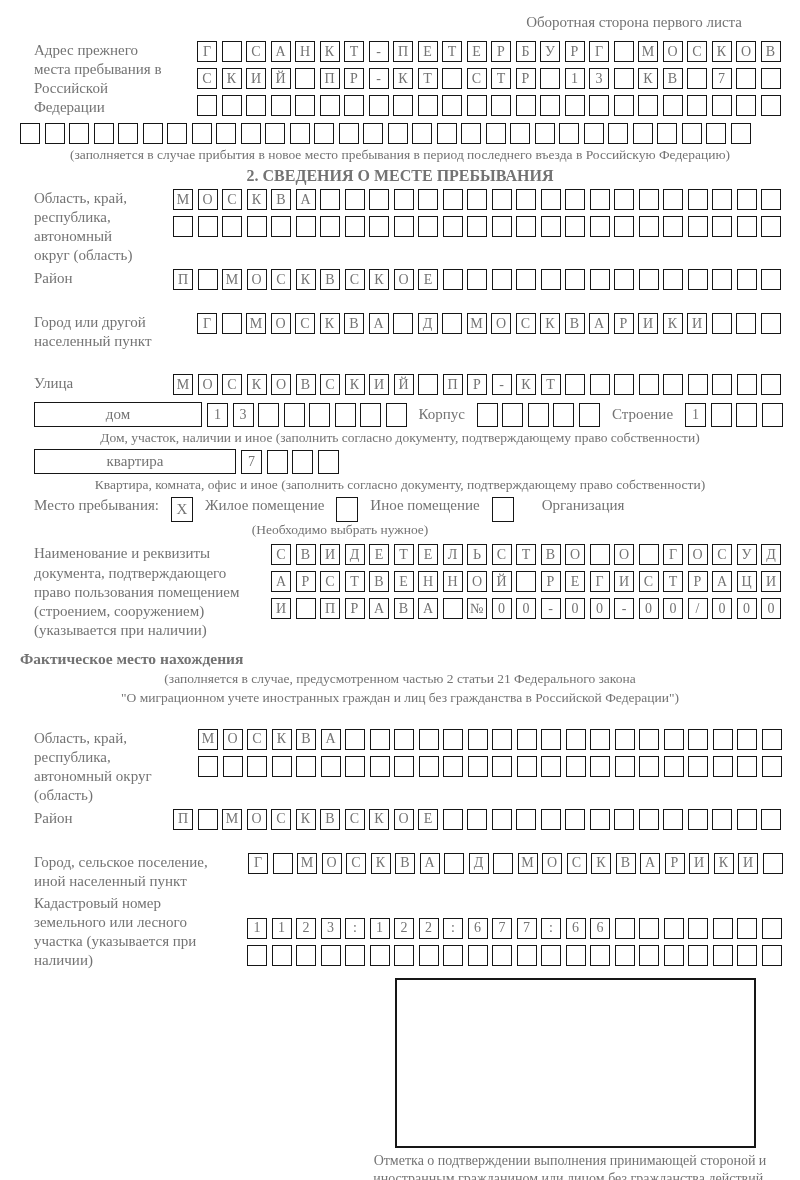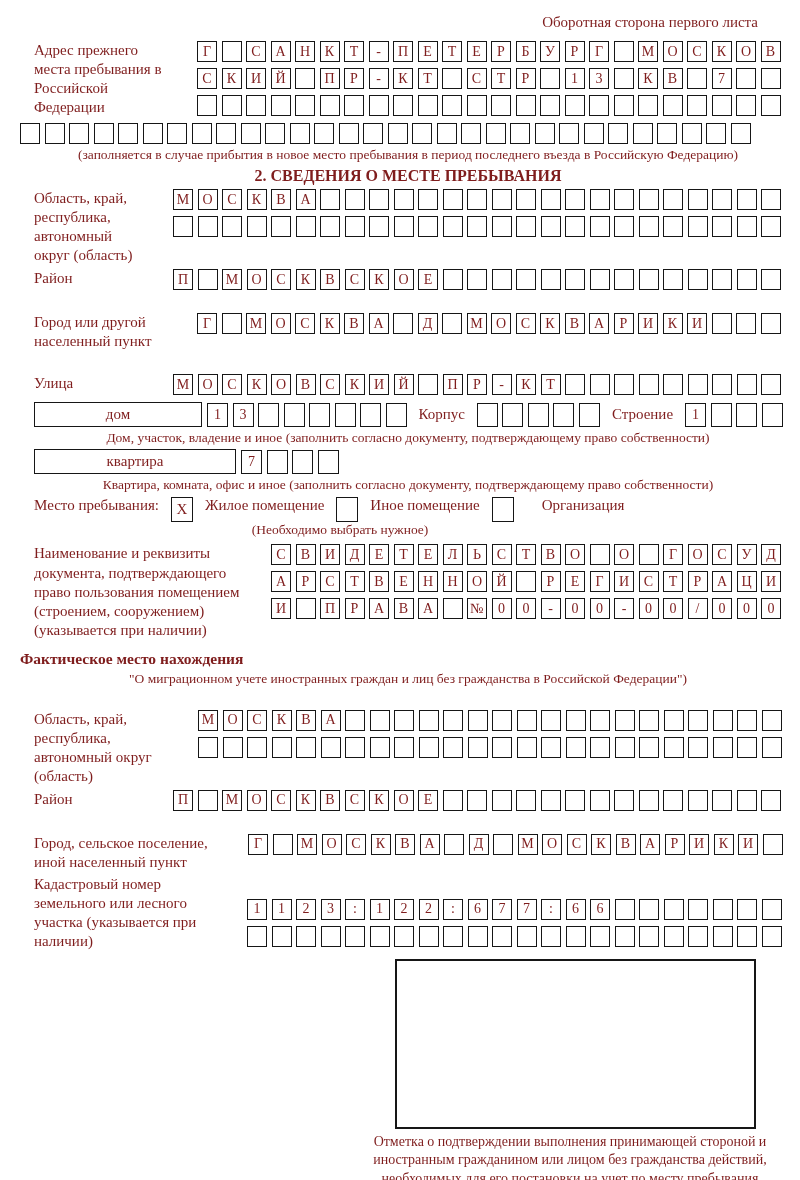--- a/index.html
+++ b/index.html
@@ -1,19 +1,19 @@
 <!DOCTYPE html>
 <html><head>
 <meta charset="utf-8">
 <style>
   html,body{margin:0;padding:0;background:#fff;}
   .page{
     width:800px;height:1180px;box-sizing:border-box;
-    padding:6px 4px 0 20px;position:relative;overflow:hidden;
-    background:#fff;color:#7f1d1d;
+    padding:6px 20px 0 20px;position:relative;overflow:hidden;
+    background:#fff;color:#737373;
     font-family:"Liberation Serif","DejaVu Serif",serif;
   }
   .corner{margin-top:8px;text-align:right;padding-right:38px;font-size:15px;}
   .lbl{font-size:15px;line-height:1.27;flex:none;margin-right:6px;}
   .w112{width:112px;} .w136{width:136px;} .w137{width:137px;}
   .w186{width:186px;} .w187{width:187px;} .w210{width:210px;}
   .fld{display:flex;align-items:flex-start;margin-left:14px;gap:21px;}
   .rows{display:flex;flex-direction:column;gap:6px;}
   .boxrow{display:flex;gap:4.5px;}
   .cell{
@@ -349,21 +349,21 @@
         <span class="cell"></span>
       </div>
     <span class="inl">Строение</span>
     <div class="boxrow">
         <span class="cell">1</span>
         <span class="cell"></span>
         <span class="cell"></span>
         <span class="cell"></span>
       </div>
   </div>
-  <div class="cap">Дом, участок, владение и иное (заполнить согласно документу, подтверждающему право собственности)</div>
+  <div class="cap">Дом, участок, наличии и иное (заполнить согласно документу, подтверждающему право собственности)</div>
 
   <div class="inline-row mt3">
     <div class="widebox kvw">квартира</div>
     <div class="boxrow">
         <span class="cell">7</span>
         <span class="cell"></span>
         <span class="cell"></span>
         <span class="cell"></span>
       </div>
   </div>
@@ -449,20 +449,21 @@
           <span class="cell">0</span>
           <span class="cell">/</span>
           <span class="cell">0</span>
           <span class="cell">0</span>
           <span class="cell">0</span>
         </div>
     </div>
   </div>
 
   <div class="factt">Фактическое место нахождения</div>
+  <div class="cap">(заполняется в случае, предусмотренном частью 2 статьи 21 Федерального закона</div>
   <div class="cap">"О миграционном учете иностранных граждан и лиц без гражданства в Российской Федерации")</div>
 
   <div class="fld mt5">
     <div class="lbl w137">Область, край, республика, автономный округ (область)</div>
     <div class="rows">
       <div class="boxrow">
           <span class="cell">М</span>
           <span class="cell">О</span>
           <span class="cell">С</span>
           <span class="cell">К</span>

